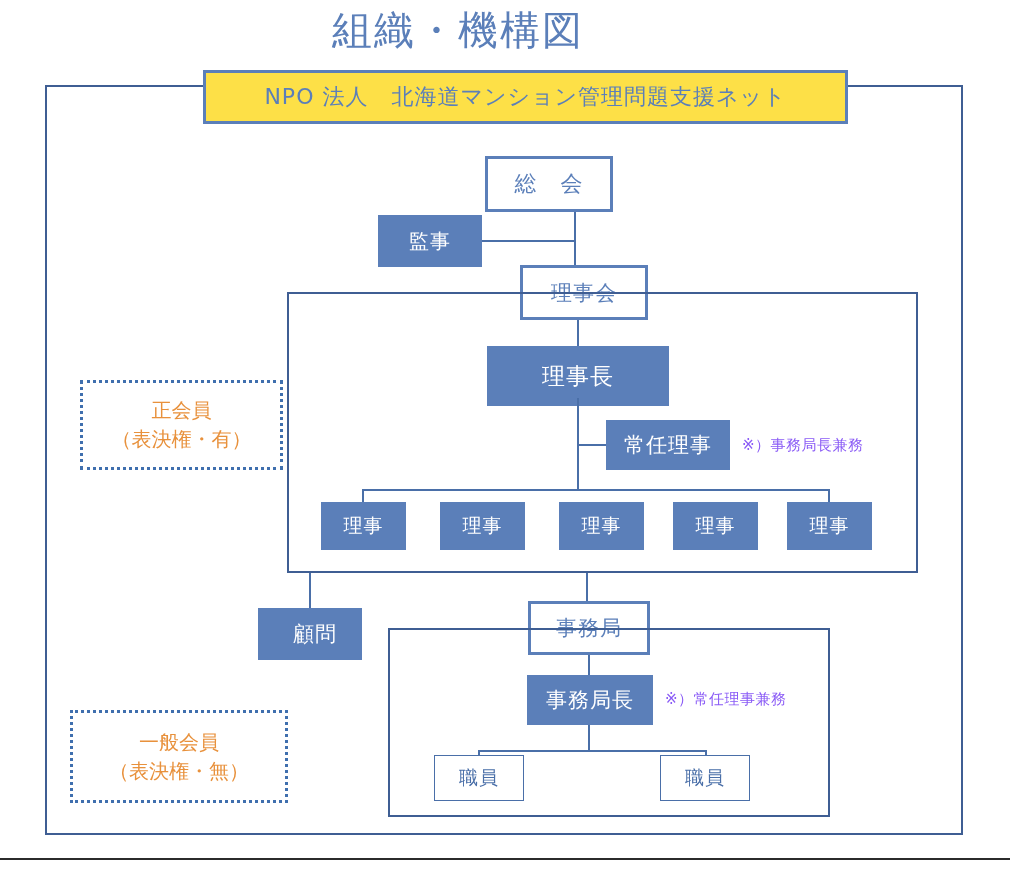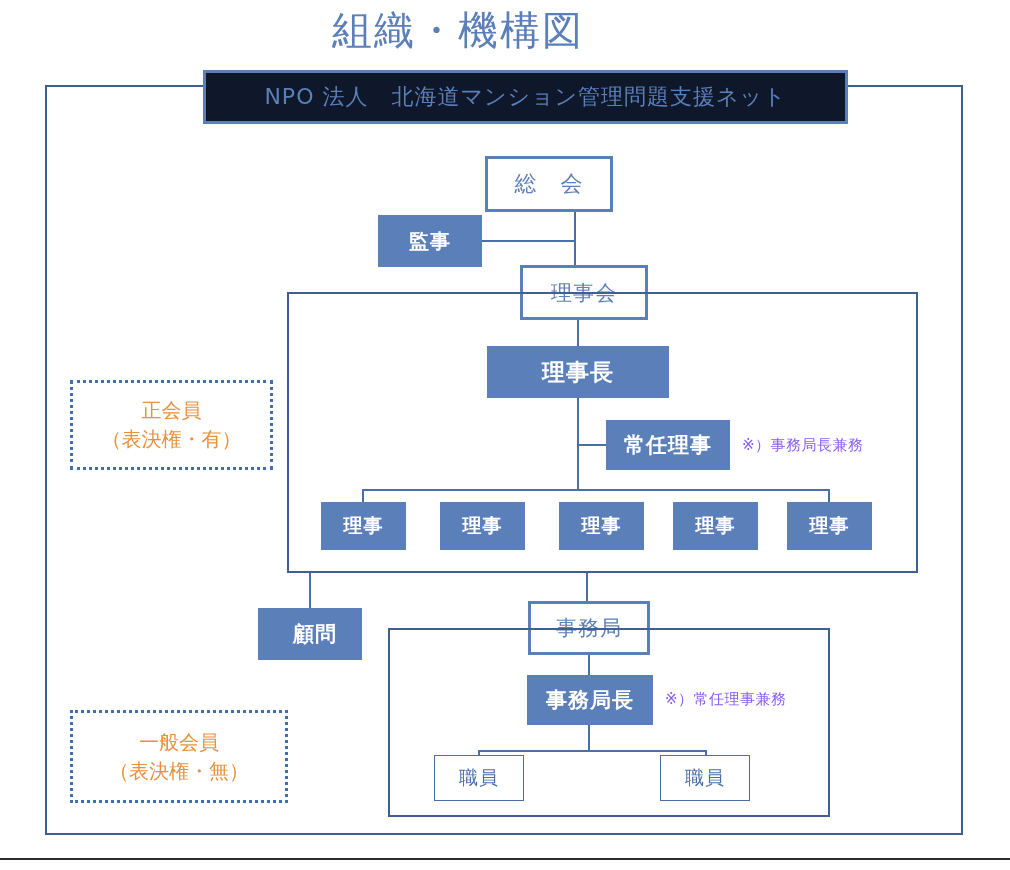--- a/index.html
+++ b/index.html
@@ -57,34 +57,33 @@
     display: flex;
     align-items: center;
     justify-content: center;
     white-space: nowrap;
     letter-spacing: 1px;
   }
   .box.filled {
     background: #5B7FB9;
     color: #ffffff;
     border: none;
-    font-weight: bold;
   }
   .box.outline {
     background: #ffffff;
     color: #5B7FB9;
     border: 3px solid #5B7FB9;
   }
   .box.outline-thin {
     background: #ffffff;
     color: #4A6FA8;
     border: 1px solid #4A6FA8;
   }
   .box.header {
-    background: #0f172a;
+    background: #fde047;
     color: #5B7FB9;
     border: 3px solid #5B7FB9;
   }
 
   
   .dotted-box {
     position: absolute;
     box-sizing: border-box;
     border: 3px dotted #3F6FAE;
     background: #ffffff;
@@ -134,42 +133,42 @@
   <div class="box filled" style="left:378px; top:215px; width:104px; height:52px; font-size:20px;">監事</div>
 
   <div class="line h" style="left:482px; top:240px; width:94px;"></div>
 
   <div class="box outline" style="left:520px; top:265px; width:128px; height:55px; font-size:21px;">理事会</div>
 
   <div class="frame" style="left:287px; top:292px; width:631px; height:281px;"></div>
 
   <div class="line v" style="left:577px; top:320px; height:26px;"></div>
 
-  <div class="box filled" style="left:487px; top:346px; width:182px; height:52px; font-size:23px;">理事長</div>
+  <div class="box filled" style="left:487px; top:346px; width:182px; height:60px; font-size:23px;">理事長</div>
 
   <div class="line v" style="left:577px; top:398px; height:92px;"></div>
 
   <div class="line h" style="left:577px; top:444px; width:29px;"></div>
 
   <div class="box filled" style="left:606px; top:420px; width:124px; height:50px; font-size:21px;">常任理事</div>
 
   <div class="note" style="left:742px; top:436px;">※）事務局長兼務</div>
 
   <div class="line h" style="left:362px; top:489px; width:468px;"></div>
 
   <div class="line v" style="left:362px; top:489px; height:13px;"></div>
   <div class="line v" style="left:828px; top:489px; height:13px;"></div>
 
   <div class="box filled" style="left:321px; top:502px; width:85px; height:48px; font-size:19px;">理事</div>
   <div class="box filled" style="left:440px; top:502px; width:85px; height:48px; font-size:19px;">理事</div>
   <div class="box filled" style="left:559px; top:502px; width:85px; height:48px; font-size:19px;">理事</div>
   <div class="box filled" style="left:673px; top:502px; width:85px; height:48px; font-size:19px;">理事</div>
   <div class="box filled" style="left:787px; top:502px; width:85px; height:48px; font-size:19px;">理事</div>
 
-  <div class="dotted-box" style="left:70px; top:380px; width:203px; height:90px; font-size:20px;">
+  <div class="dotted-box" style="left:80px; top:380px; width:203px; height:90px; font-size:20px;">
     <span>正会員</span>
     <span>（表決権・有）</span>
   </div>
 
   <div class="line v" style="left:309px; top:573px; height:35px;"></div>
 
   <div class="box filled" style="left:258px; top:608px; width:104px; height:52px; font-size:21px;padding-left:10px;">顧問</div>
 
   <div class="line v" style="left:586px; top:573px; height:29px;"></div>
 

